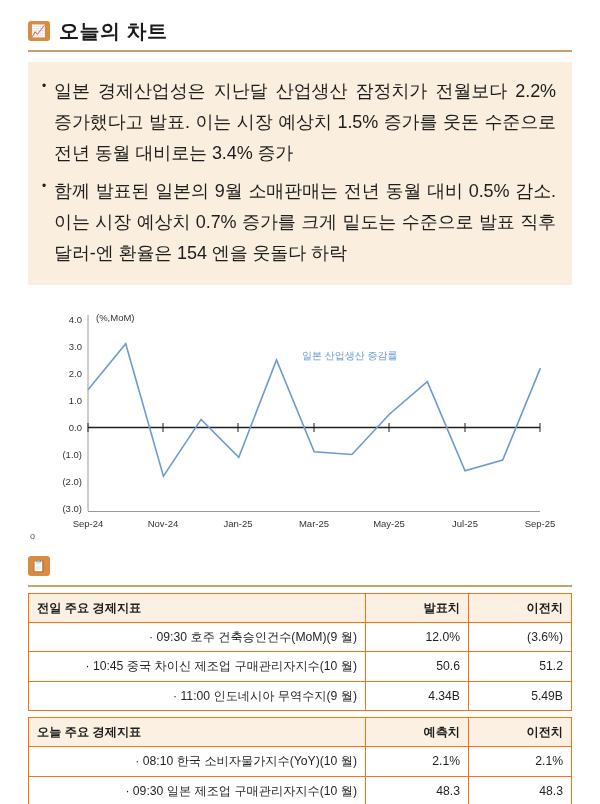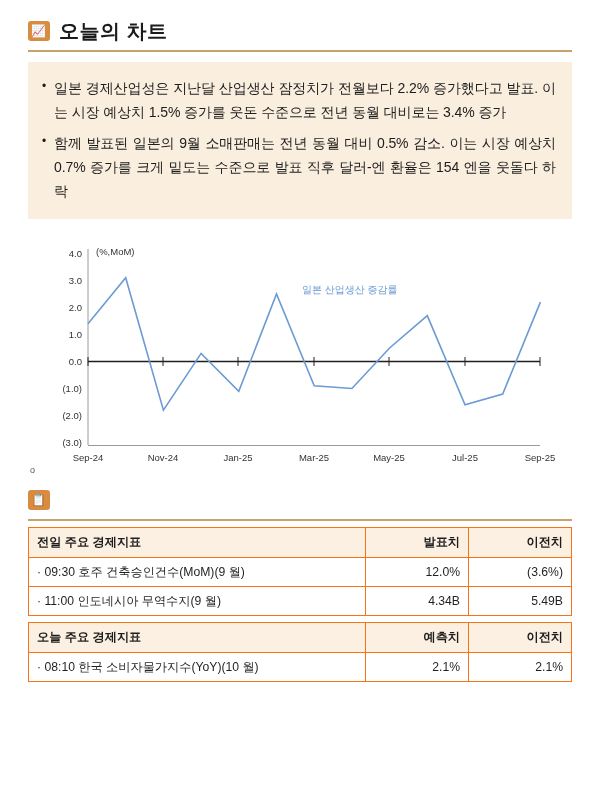--- a/index.html
+++ b/index.html
@@ -67,21 +67,21 @@
     box-sizing: border-box;
   }
   .bullet-list {
     margin: 0;
     padding: 0;
     list-style: none;
   }
   .bullet-list li {
     position: relative;
     padding-left: 12px;
-    font-size: 14px;
+    font-size: 18px;
     line-height: 1.72;
     color: #1d1d1d;
     margin-bottom: 7px;
     letter-spacing: -0.1px;
     text-align: justify;
   }
   .bullet-list li:last-child { margin-bottom: 0; }
   .bullet-list li::before {
     content: "•";
     position: absolute;
@@ -119,21 +119,21 @@
     padding: 5px 8px;
     line-height: 1.5;
   }
   table.check thead th {
     background: #fbf0e2;
     font-weight: bold;
     color: #1d1d1d;
   }
   th.col-label { text-align: left; }
   th.col-num, td.col-num { text-align: right; width: 86px; }
-  td.col-label { text-align: left; }
+  td.col-label { text-align: right; }
 </style>
 </head>
 <body>
 
 <div class="page">
 
   <div class="section-head" style="margin-top:14px;">
     <span class="sec-icon">
       <span class="glyph">📈</span>
     </span>
@@ -214,20 +214,25 @@
           <th class="col-num">이전치</th>
         </tr>
       </thead>
       <tbody>
         <tr>
           <td class="col-label">· 09:30 호주 건축승인건수(MoM)(9 월)</td>
           <td class="col-num">12.0%</td>
           <td class="col-num">(3.6%)</td>
         </tr>
         <tr>
+          <td class="col-label">· 10:45 중국 차이신 제조업 구매관리자지수(10 월)</td>
+          <td class="col-num">50.6</td>
+          <td class="col-num">51.2</td>
+        </tr>
+        <tr>
           <td class="col-label">· 11:00 인도네시아 무역수지(9 월)</td>
           <td class="col-num">4.34B</td>
           <td class="col-num">5.49B</td>
         </tr>
       </tbody>
     </table>
 
     <div style="height:6px"></div>
 
     <table class="check">
@@ -237,17 +242,22 @@
           <th class="col-num">예측치</th>
           <th class="col-num">이전치</th>
         </tr>
       </thead>
       <tbody>
         <tr>
           <td class="col-label">· 08:10 한국 소비자물가지수(YoY)(10 월)</td>
           <td class="col-num">2.1%</td>
           <td class="col-num">2.1%</td>
         </tr>
+        <tr>
+          <td class="col-label">· 09:30 일본 제조업 구매관리자지수(10 월)</td>
+          <td class="col-num">48.3</td>
+          <td class="col-num">48.3</td>
+        </tr>
       </tbody>
     </table>
 
   </div>
 </div>
 
 </body></html>

